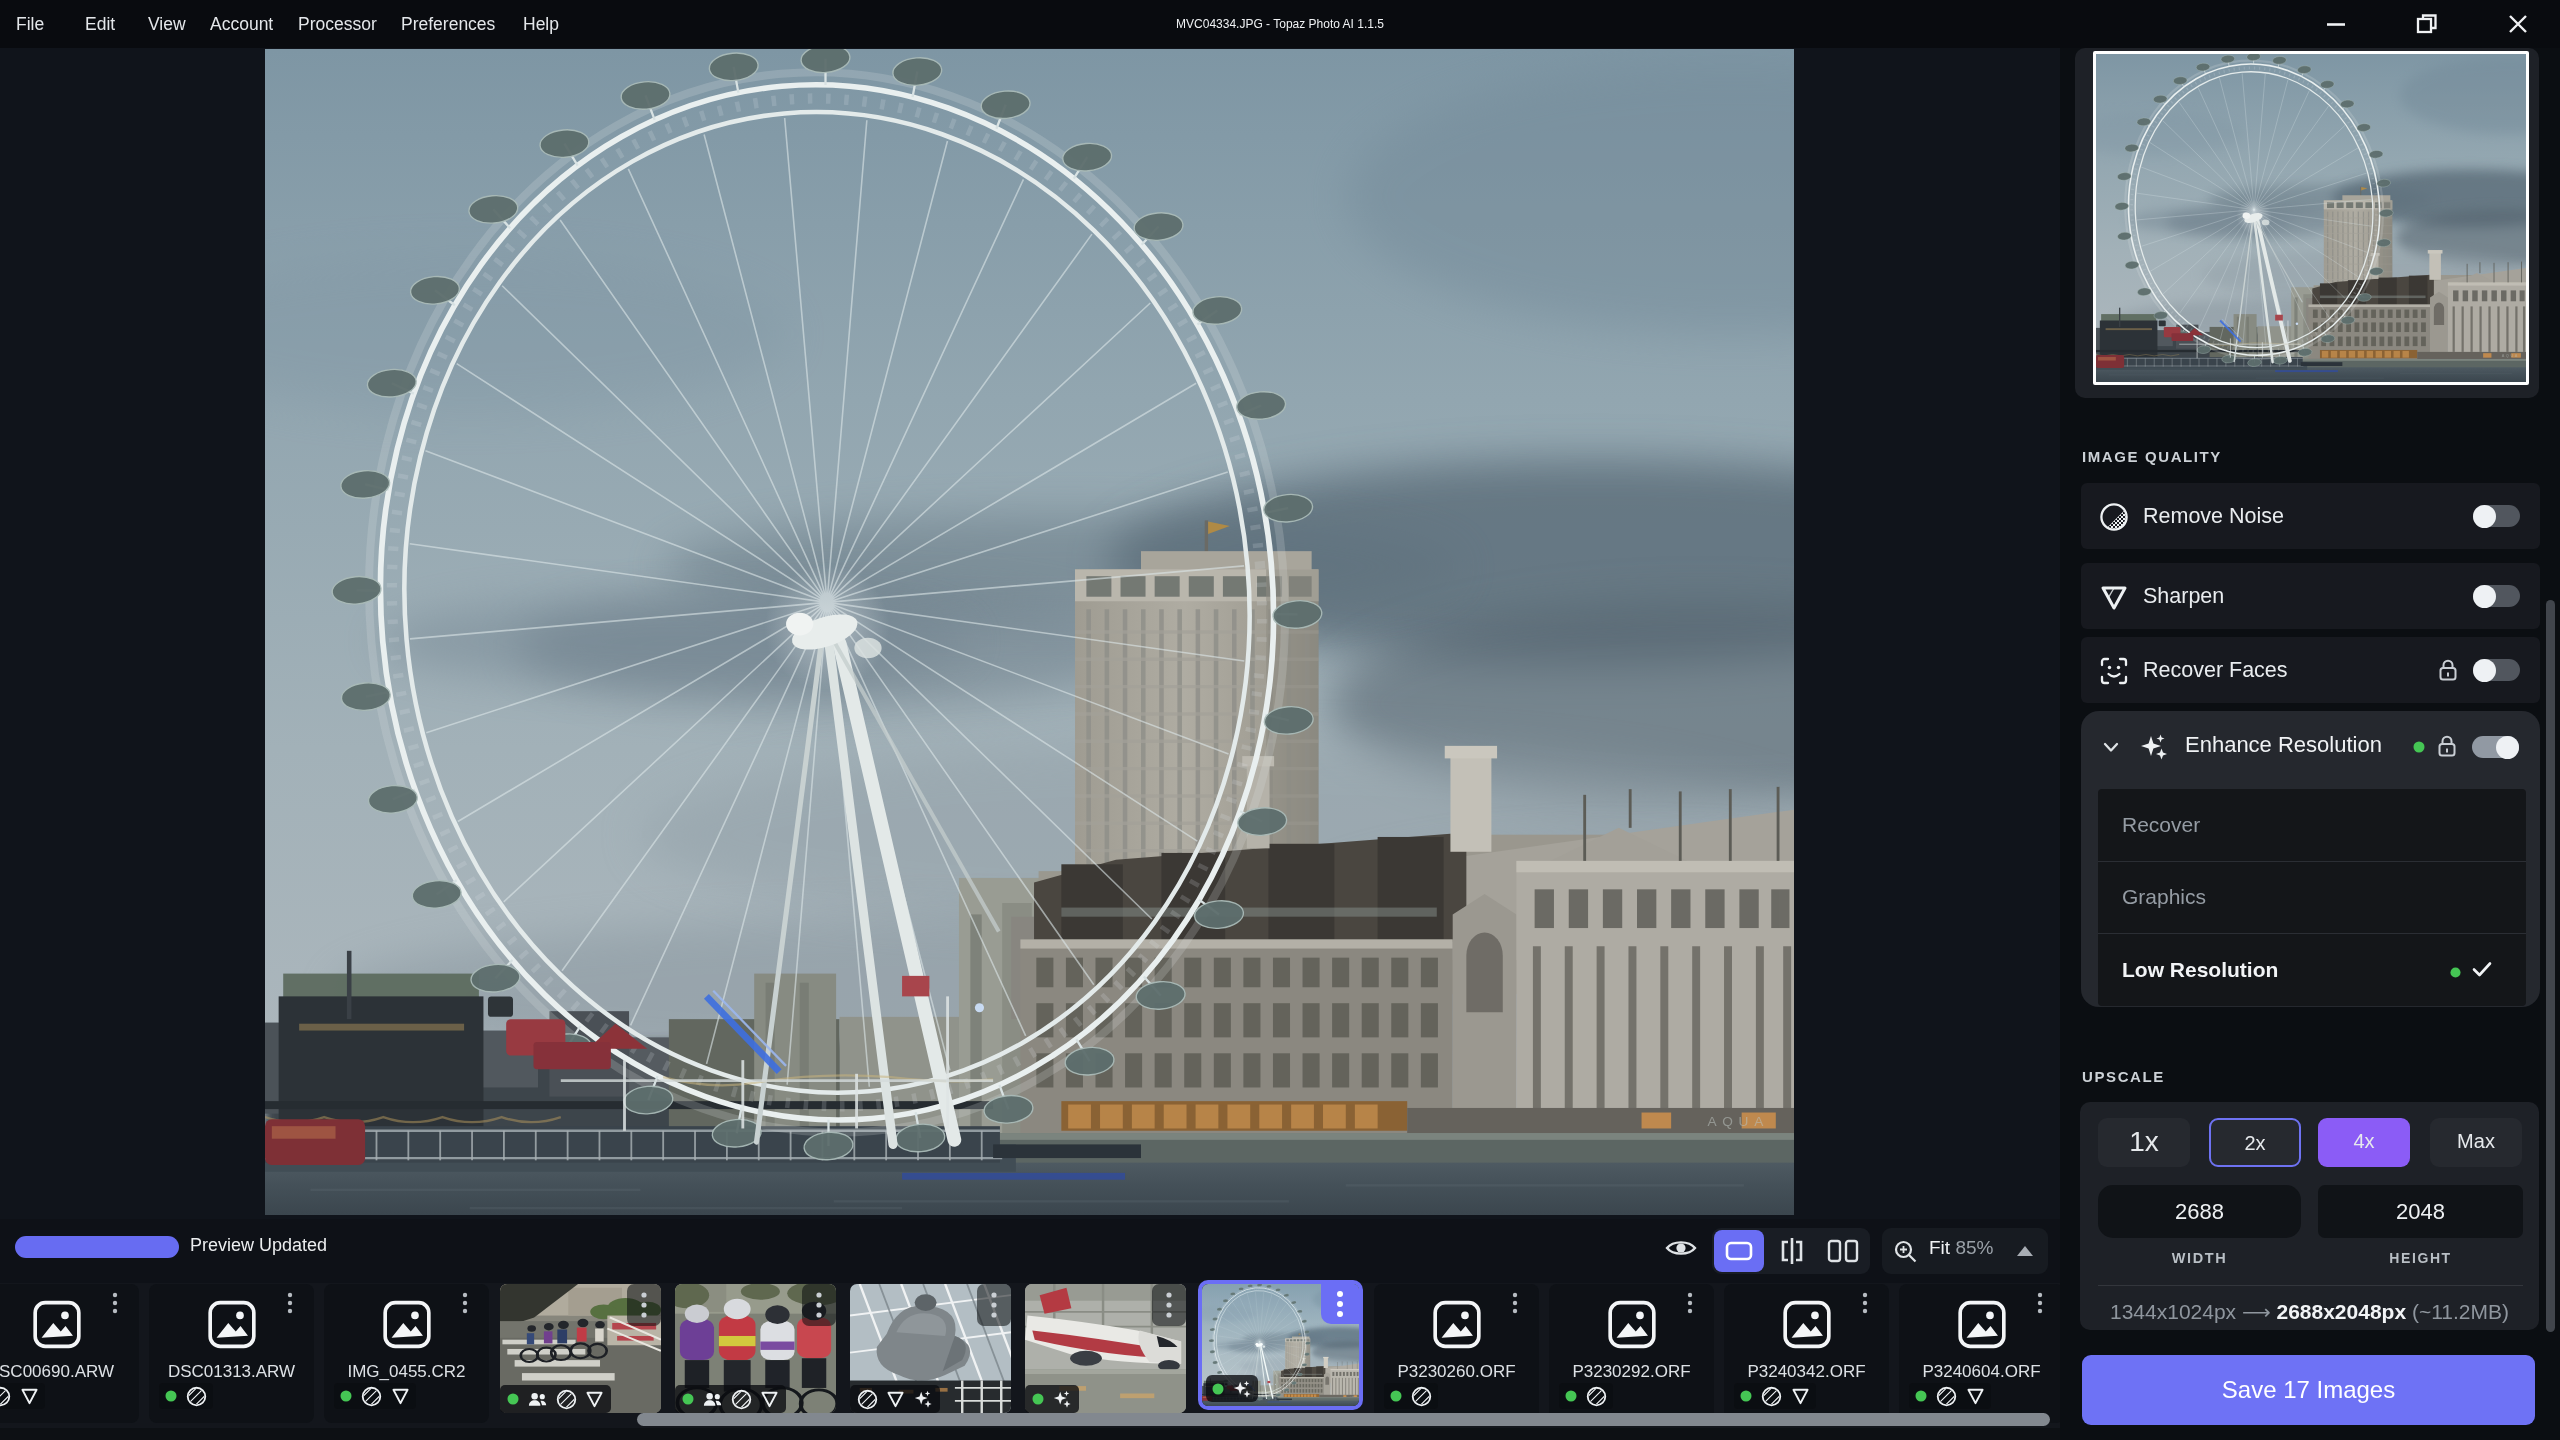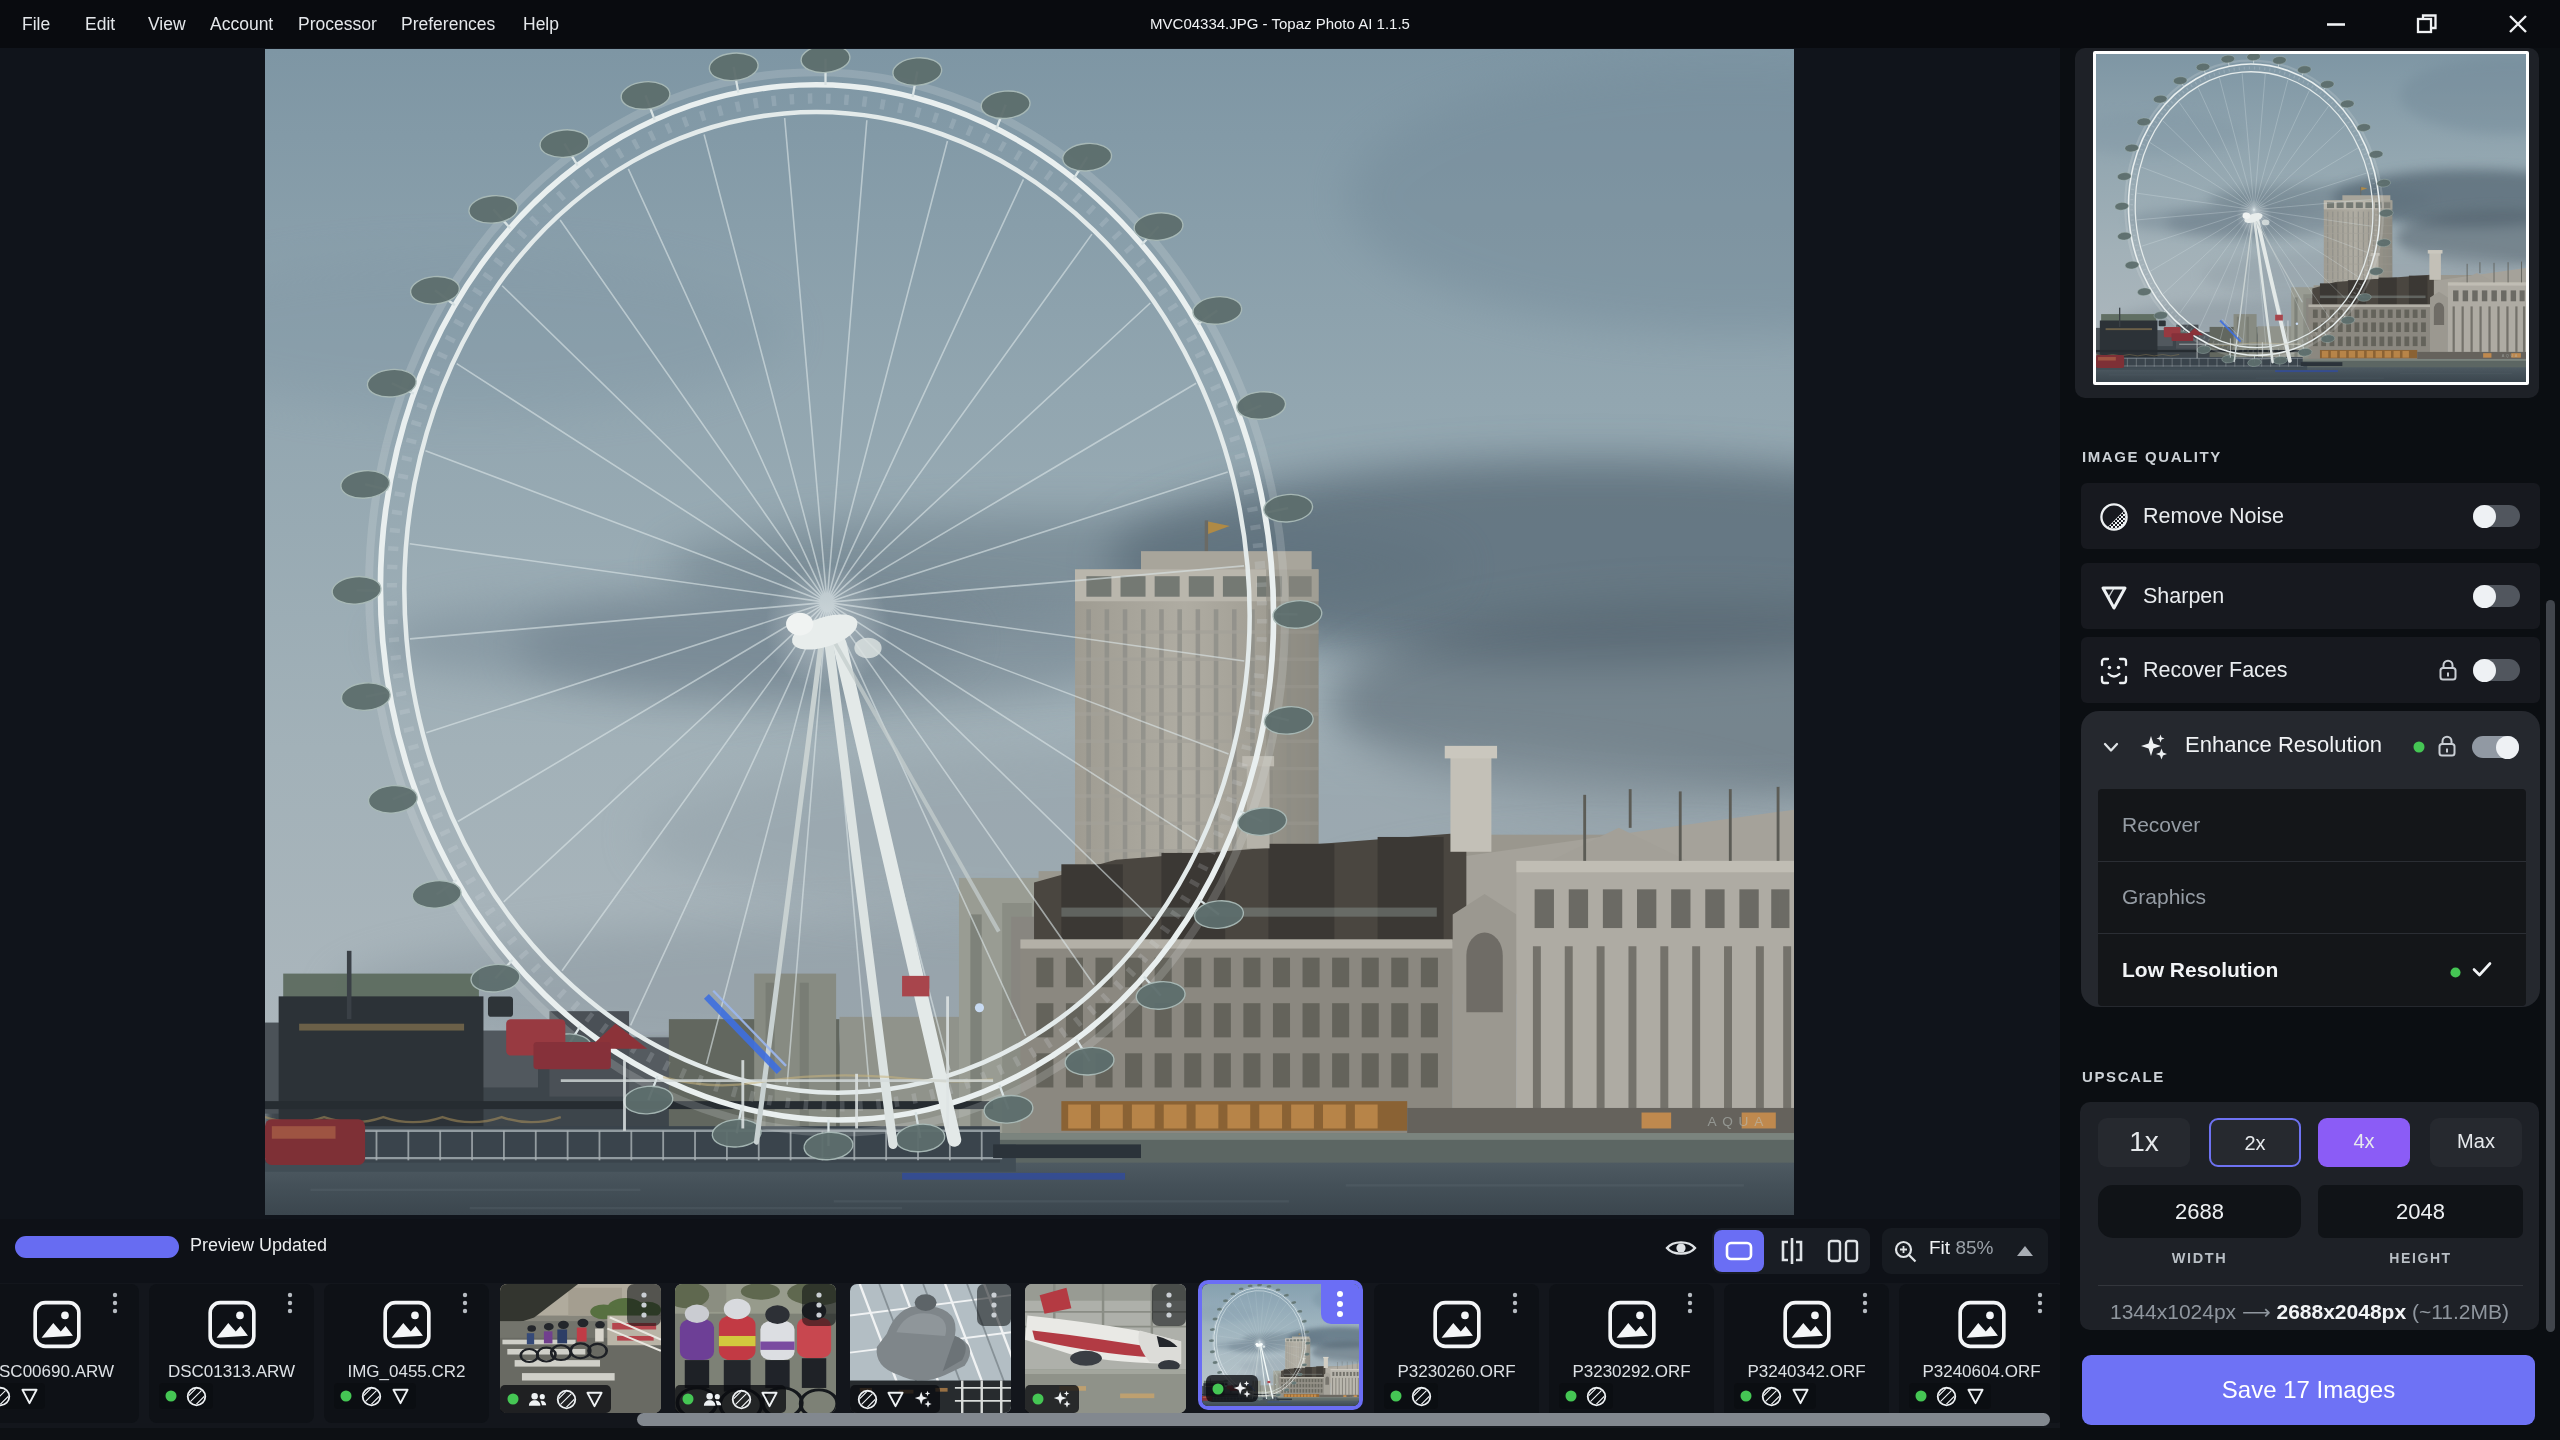--- a/index.html
+++ b/index.html
@@ -1,39 +1,39 @@
 <!DOCTYPE html>
 <html><head><meta charset="utf-8"><style>
 *{margin:0;padding:0;box-sizing:border-box}
 html,body{width:2560px;height:1440px;overflow:hidden;background:#0b0d11;font-family:"Liberation Sans",sans-serif;-webkit-font-smoothing:antialiased}
 .abs{position:absolute}
 #titlebar{position:absolute;left:0;top:0;width:2560px;height:48px;background:#090b0f;color:#e8eaed}
 #titlebar .menu{position:absolute;top:0;height:48px;line-height:48px;font-size:17.5px;color:#e4e7ea}
-#title{position:absolute;top:0;left:0;width:2560px;text-align:center;height:48px;line-height:48px;font-size:15px;color:#f0f2f4}
+#title{position:absolute;top:0;left:0;width:2560px;text-align:center;height:48px;line-height:48px;font-size:12px;color:#f0f2f4}
 #canvas{position:absolute;left:0;top:48px;width:2060px;height:1171px;background:#10141b}
 #photo{position:absolute;left:265px;top:1px;width:1529px;height:1166px}
 #bottombar{position:absolute;left:0;top:1219px;width:2060px;height:64px;background:#0e1117}
 #filmstrip{position:absolute;left:0;top:1283px;width:2060px;height:157px;background:#13161c}
 #sidebar{position:absolute;left:2060px;top:48px;width:500px;height:1392px;background:#0b0e12}
 .row{position:absolute;left:21px;width:459px;height:66px;background:#17191f;border-radius:6px;color:#e8ebee}
 .rowlabel{position:absolute;left:62px;top:0;height:66px;line-height:66px;font-size:21.5px;color:#e9ecef}
 .seclabel{position:absolute;left:22px;font-size:15px;font-weight:bold;letter-spacing:1.6px;color:#ccd1d6}
 .toggle{position:absolute;width:47px;height:22px;border-radius:11px;background:#51565e}
 .toggle .knob{position:absolute;top:-0.5px;width:23px;height:23px;border-radius:50%;background:#eef1f4}
 .tile{position:absolute;top:1px;width:165px;height:139px}
 .tname{position:absolute;width:100%;text-align:center;top:78px;font-size:17px;color:#dde1e5}
 .ticon{position:absolute;left:50%;transform:translateX(-50%);top:16px}
 .trow{position:absolute;left:10px;top:99px;height:26px;display:flex;align-items:center;gap:9px;background:rgba(8,10,13,0.45);padding:0 6px;border-radius:4px}
 .chip{position:absolute;bottom:8px;left:6px;height:28px;display:flex;align-items:center;gap:7px;background:rgba(10,12,15,.78);border-radius:5px;padding:0 7px}
 .dots{position:absolute;top:5px;right:12px}
 .pdots{position:absolute;top:6px;right:6px;width:24px;height:28px;background:rgba(10,12,15,.55);border-radius:5px}
 </style></head>
 <body>
 <div id="titlebar">
-    <span class="menu" style="left:22px">File</span>
+    <span class="menu" style="left:16px">File</span>
     <span class="menu" style="left:85px">Edit</span>
     <span class="menu" style="left:148px">View</span>
     <span class="menu" style="left:210px">Account</span>
     <span class="menu" style="left:298px">Processor</span>
     <span class="menu" style="left:401px">Preferences</span>
     <span class="menu" style="left:523px">Help</span>
     <div id="title">MVC04334.JPG - Topaz Photo AI 1.1.5</div>
 <svg class="abs" style="left:2324px;top:12px" width="24" height="24" viewBox="0 0 24 24">
       <line x1="3" y1="12.5" x2="21" y2="12.5" stroke="#f0f2f4" stroke-width="2.6"></line>
     </svg>

